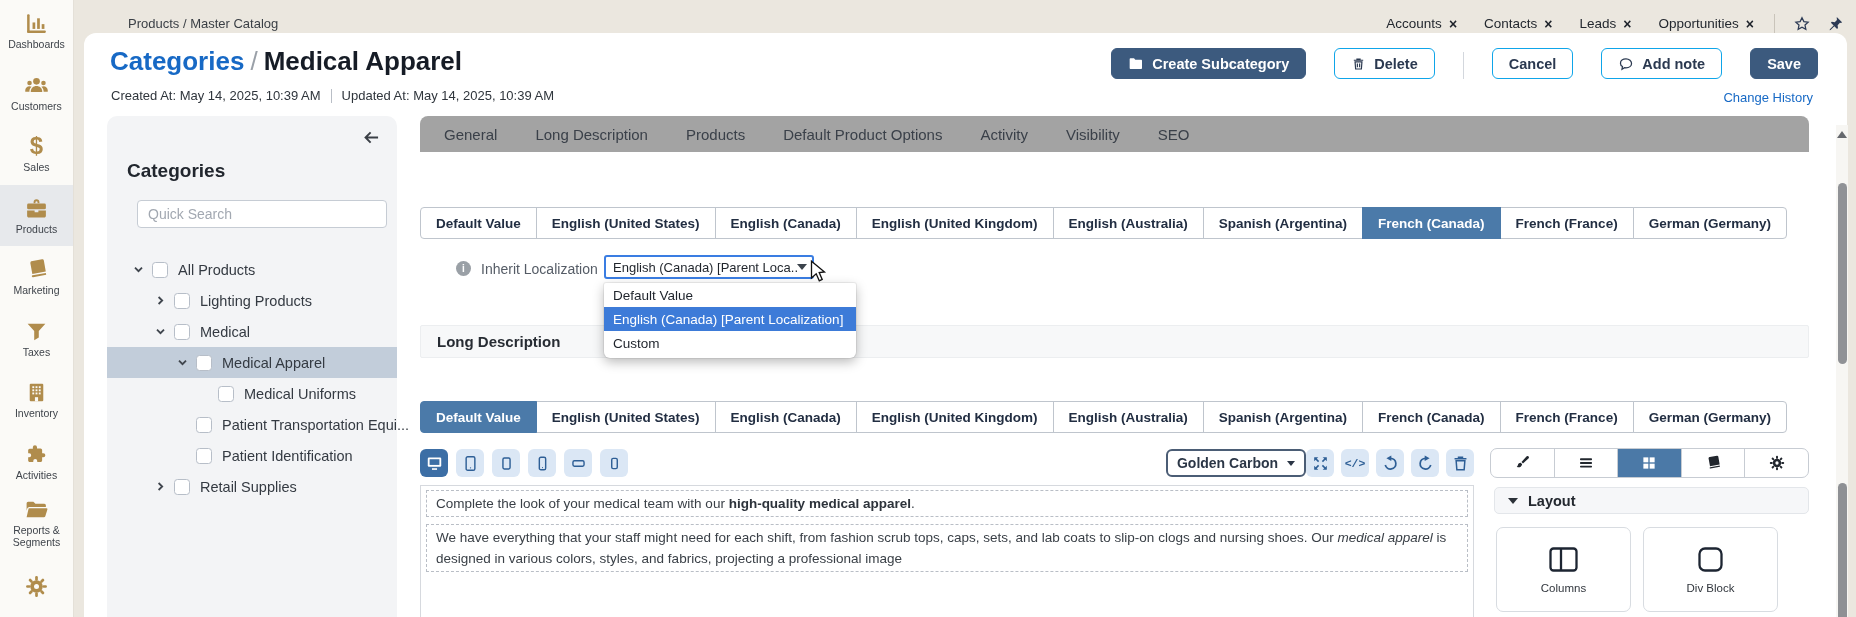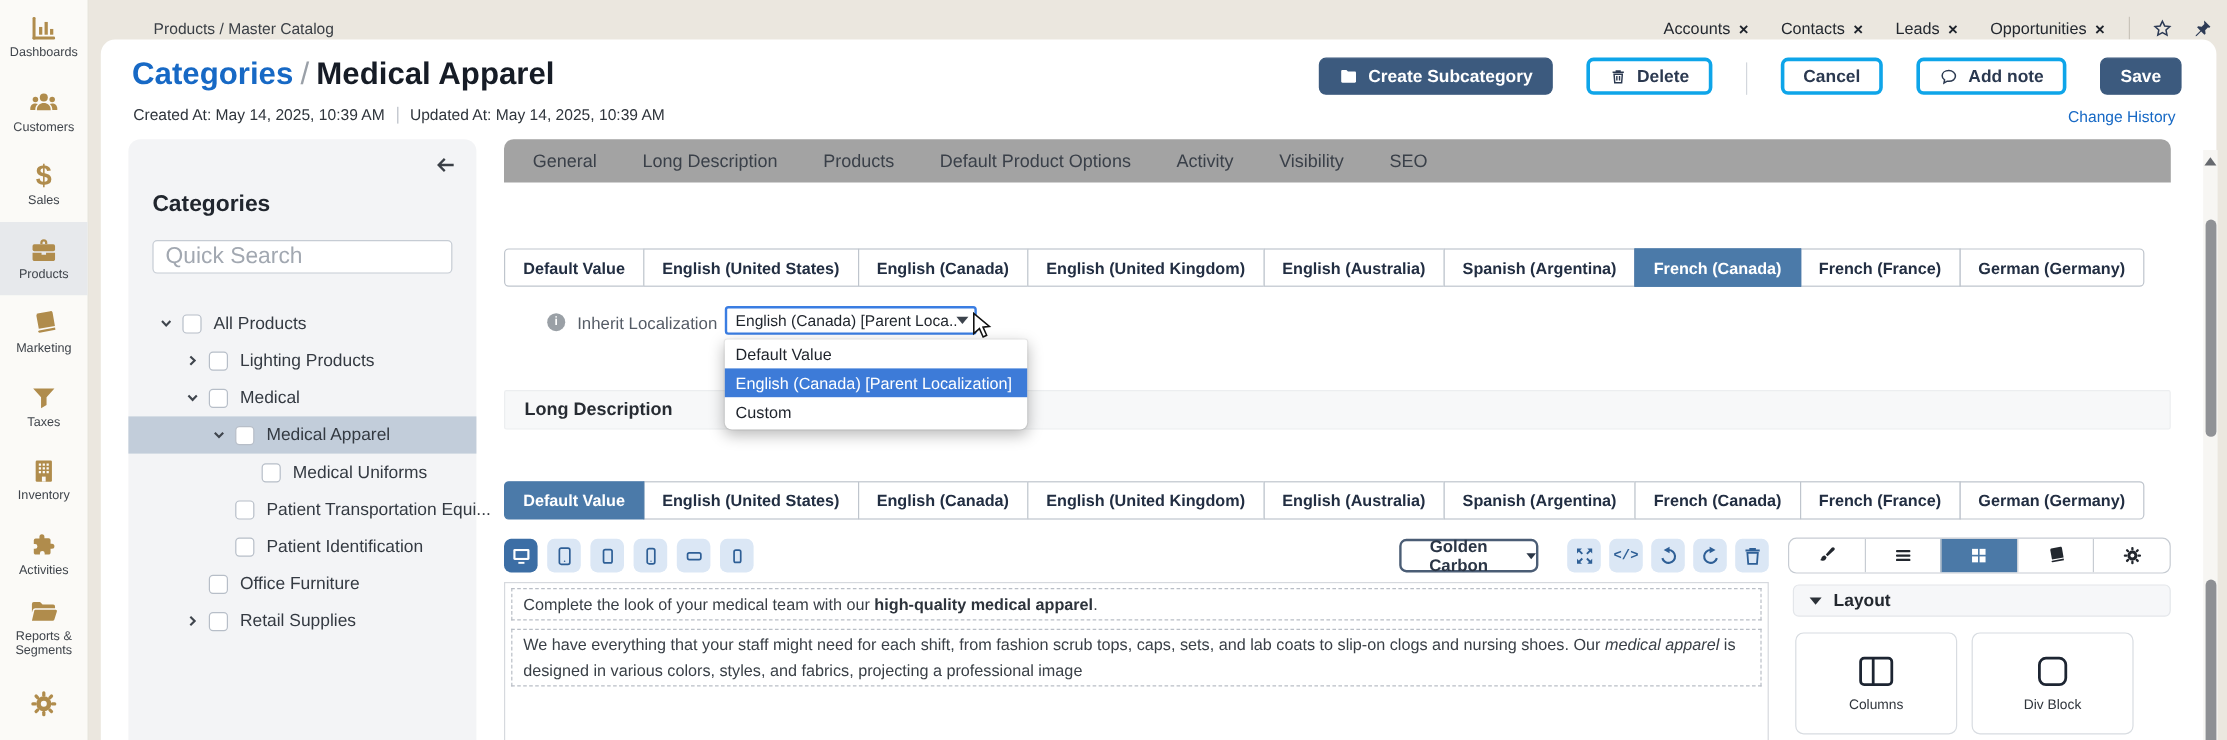--- a/index.html
+++ b/index.html
@@ -50,34 +50,34 @@
   .meta { position: absolute; left: 27px; top: 55px; font-size: 13px; color: #2f353c; display: flex; gap: 10px; align-items: center; }
   .meta-div { width: 1px; height: 14px; background: #b9bec6; }
   .change-history { position: absolute; right: 34px; top: 57px; font-size: 13px; color: #1769c5; cursor: pointer; }
 
   .actions { position: absolute; top: 15px; right: 29px; display: flex; align-items: flex-end; gap: 28px; }
   .btn {
     height: 31px; border-radius: 6px; display: flex; align-items: center; gap: 8px;
     font-size: 14.5px; font-weight: 600; padding: 0 16px; cursor: pointer; white-space: nowrap;
   }
   .btn-primary { background: #3c5a7e; color: #fff; border: 1px solid #3c5a7e; }
-  .btn-outline { background: #fff; border: 3px solid #0ea5e9; color: #2b3950; }
+  .btn-outline { background: #fff; border: 1px solid #0ea5e9; color: #2b3950; }
   .action-divider { width: 1px; height: 27px; background: #d3d7dd; }
 
   
   .cat-panel {
     position: absolute; left: 23px; top: 83px; width: 290px; bottom: 0;
     background: #f3f4f6; border-radius: 10px 10px 0 0;
   }
   .back-btn { position: absolute; top: 11px; right: 15px; cursor: pointer; }
   .cat-title { position: absolute; top: 44px; left: 20px; font-size: 19px; font-weight: 700; color: #21262e; }
   .search-input {
-    position: absolute; top: 84px; left: 20px; width: 250px; height: 28px;
+    position: absolute; top: 84px; left: 30px; width: 250px; height: 28px;
     border: 1px solid #c6ccd4; border-radius: 4px; background: #fff;
-    font-size: 19px; padding: 0 10px; color: #565d66; outline: none;
+    font-size: 14px; padding: 0 10px; color: #565d66; outline: none;
     font-family: "Liberation Sans", sans-serif;
   }
   .search-input::placeholder { color: #a2a8b1; }
   .tree { position: absolute; top: 138px; left: 0; right: 0; }
   .tree-row { height: 31px; display: flex; align-items: center; cursor: pointer; }
   .tree-row.selected { background: #c2cdda; }
   .lvl0 { padding-left: 26px; } .lvl1 { padding-left: 48px; }
   .lvl2 { padding-left: 70px; } .lvl3 { padding-left: 92px; }
   .chev { width: 19px; height: 11px; flex: 0 0 19px; }
   .chev svg { width: 11px; height: 11px; }
@@ -141,21 +141,21 @@
   
   .toolbar { position: absolute; top: 332px; left: 0; width: 100%; height: 30px; }
   .device-group { position: absolute; left: 0; top: 1px; display: flex; gap: 8px; }
   .sq-btn {
     width: 28px; height: 28px; border-radius: 6px; background: #dbe7f5;
     display: flex; align-items: center; justify-content: center; cursor: pointer;
   }
   .sq-btn.active { background: #3c6ea5; }
   .sq-btn svg { width: 19px; height: 19px; }
   .theme-btn {
-    position: absolute; left: 746px; top: 1px; width: 116px; height: 28px;
+    position: absolute; left: 746px; top: 1px; width: 140px; height: 28px;
     border: 2px solid #4b5d75; border-radius: 6px; background: #fff;
     display: flex; align-items: center; justify-content: center; gap: 9px;
     font-size: 14px; font-weight: 600; color: #2b3646; cursor: pointer;
   }
   .theme-btn .caret-down { border-top-color: #2b3646; border-left-width: 4.5px; border-right-width: 4.5px; border-top-width: 5.5px; }
   .tool-btns { position: absolute; left: 886px; top: 1px; display: flex; gap: 7px; }
   .code-glyph { font-size: 11.5px; font-weight: 700; color: #2e5f96; font-family: "Liberation Mono", monospace; }
   .right-group {
     position: absolute; left: 1070px; top: 0; width: 319px; height: 30px;
     border: 1px solid #c7ccd3; border-radius: 7px; background: #fff;
@@ -463,25 +463,20 @@
         <span class="chev none"></span>
         <span class="cbox"></span>
         <span class="tree-label">Patient Transportation Equi...</span>
       </div>
       <div class="tree-row lvl2">
         <span class="chev none"></span>
         <span class="cbox"></span>
         <span class="tree-label">Patient Identification</span>
       </div>
       <div class="tree-row lvl1">
-        <span class="chev none"></span>
-        <span class="cbox"></span>
-        <span class="tree-label">Office Furniture</span>
-      </div>
-      <div class="tree-row lvl1">
         <span class="chev right">
             <svg viewBox="0 0 11 11" fill="none" stroke="#3f454d" stroke-width="1.8">
               <path d="M2 3.6l3.5 3.6L9 3.6"></path>
             </svg>
           </span>
         <span class="cbox"></span>
         <span class="tree-label">Retail Supplies</span>
       </div>
     </div>
   </aside>

